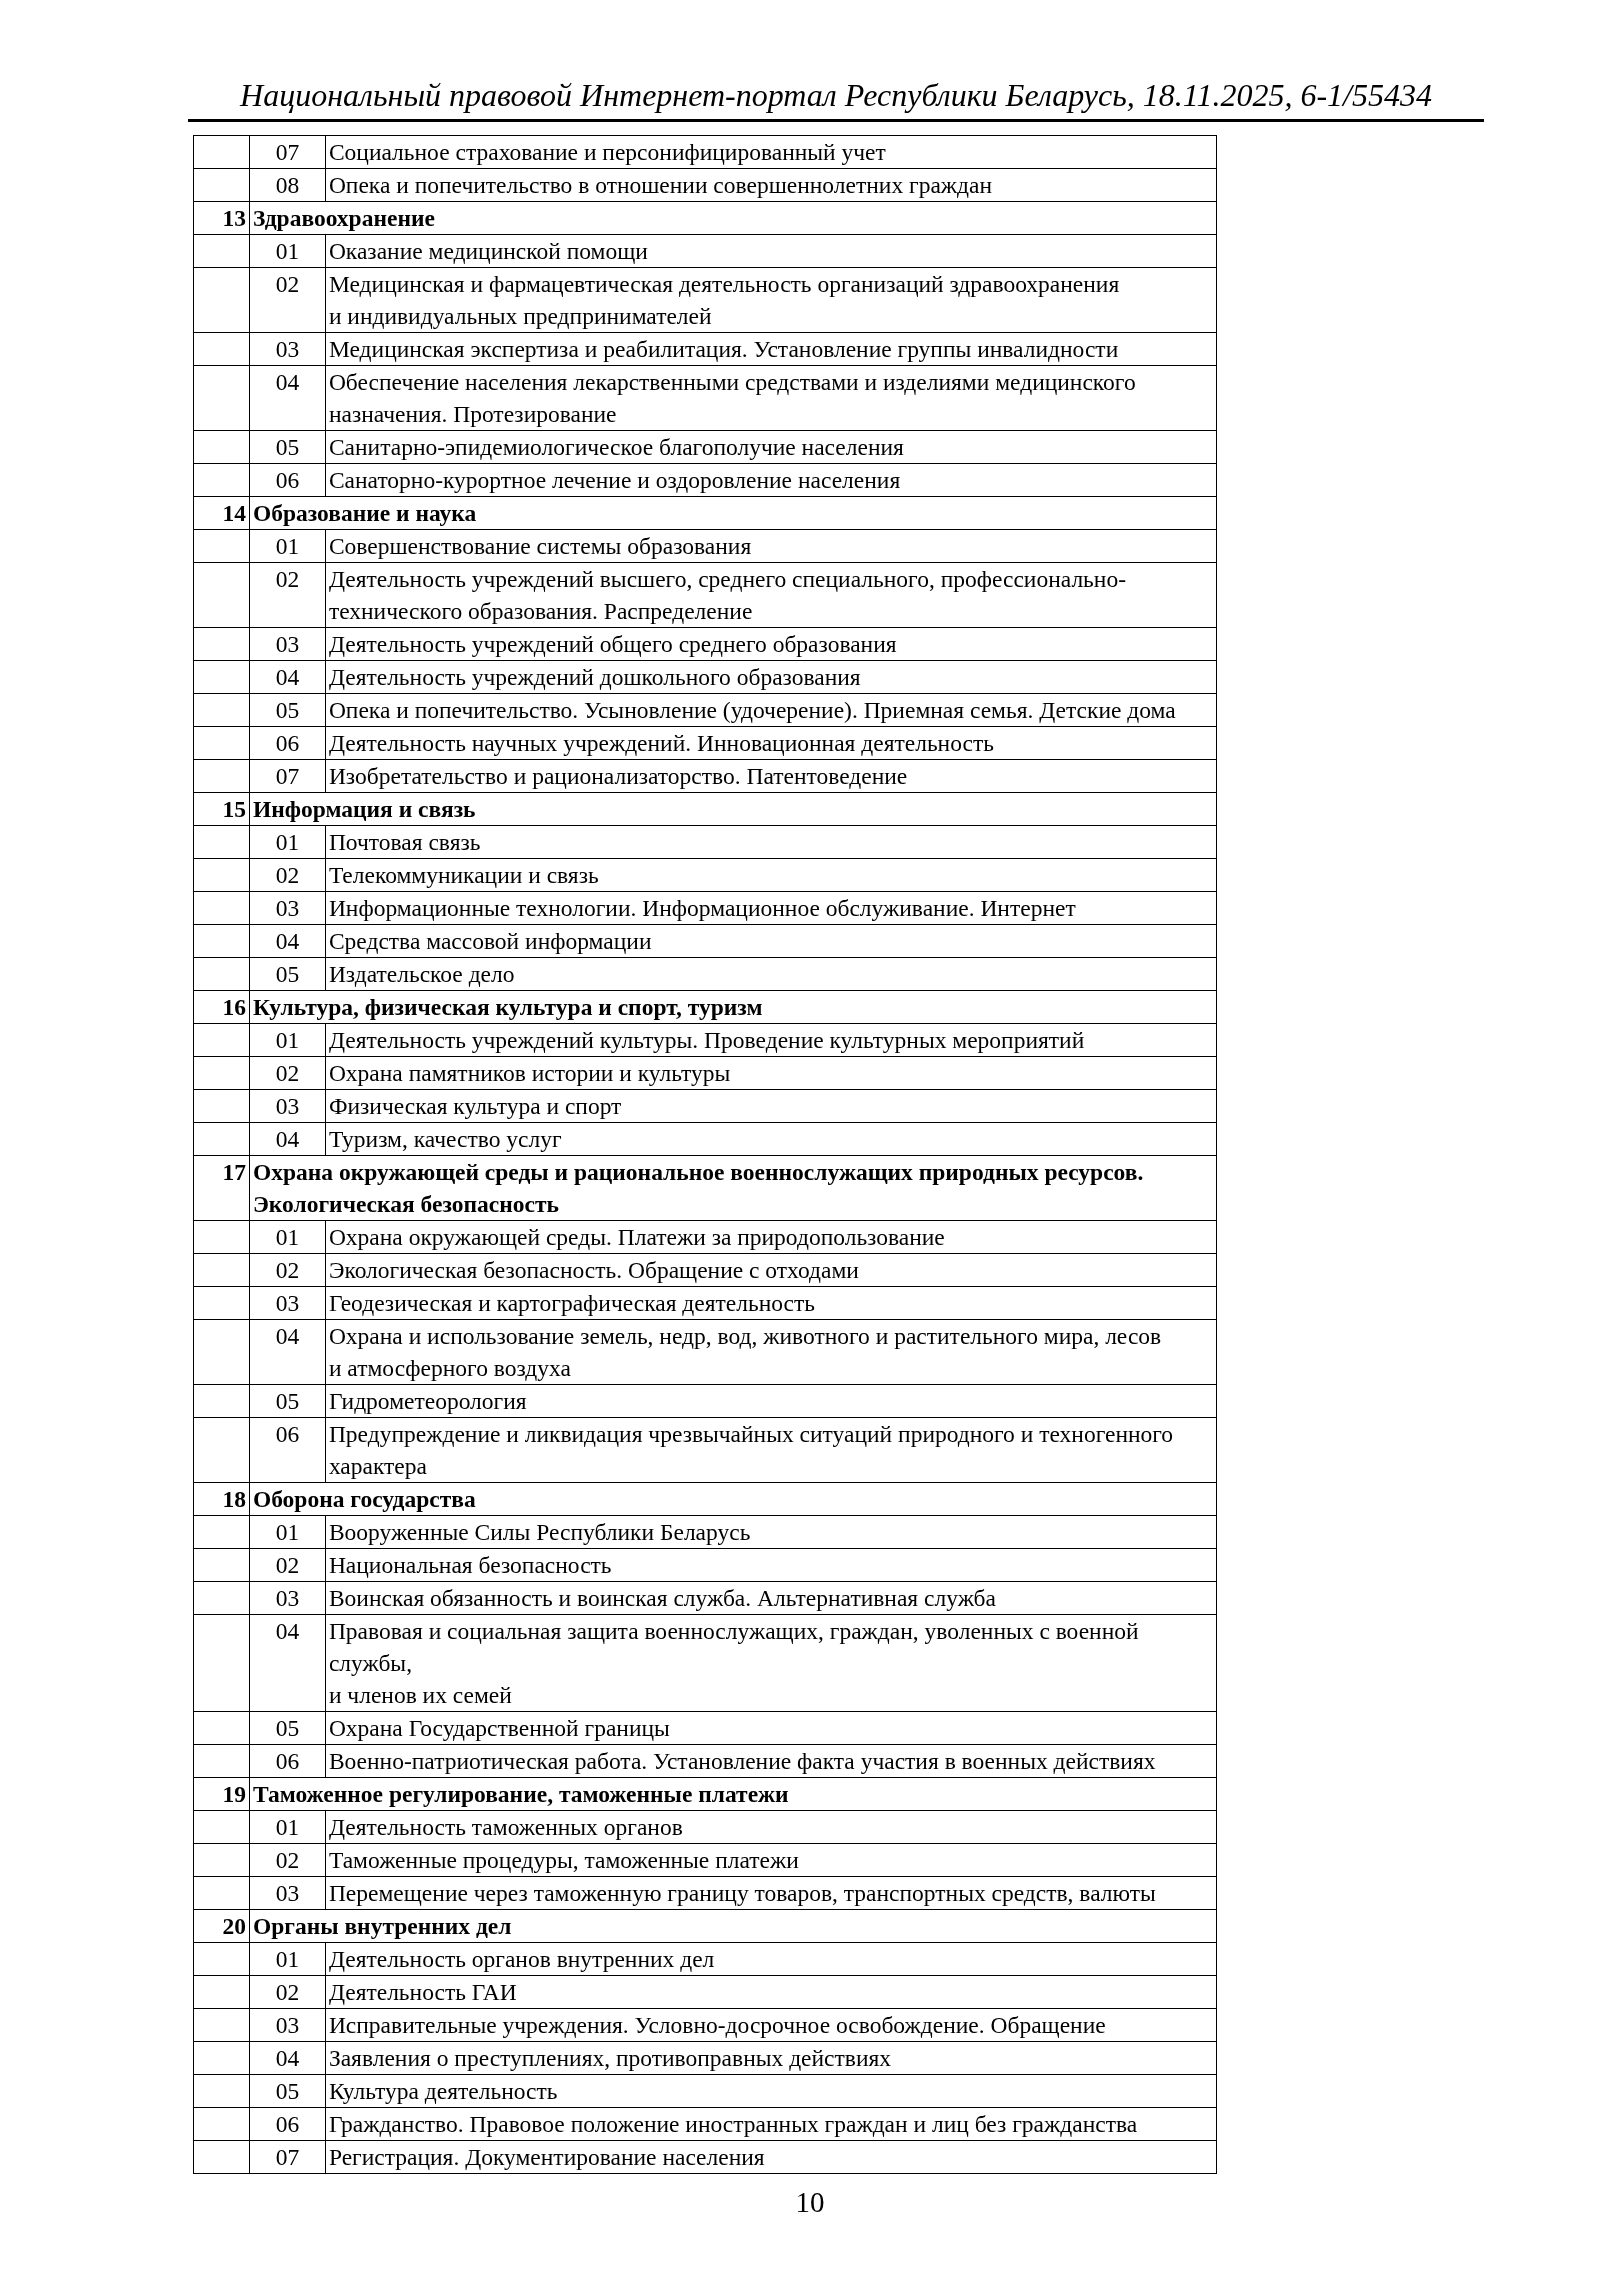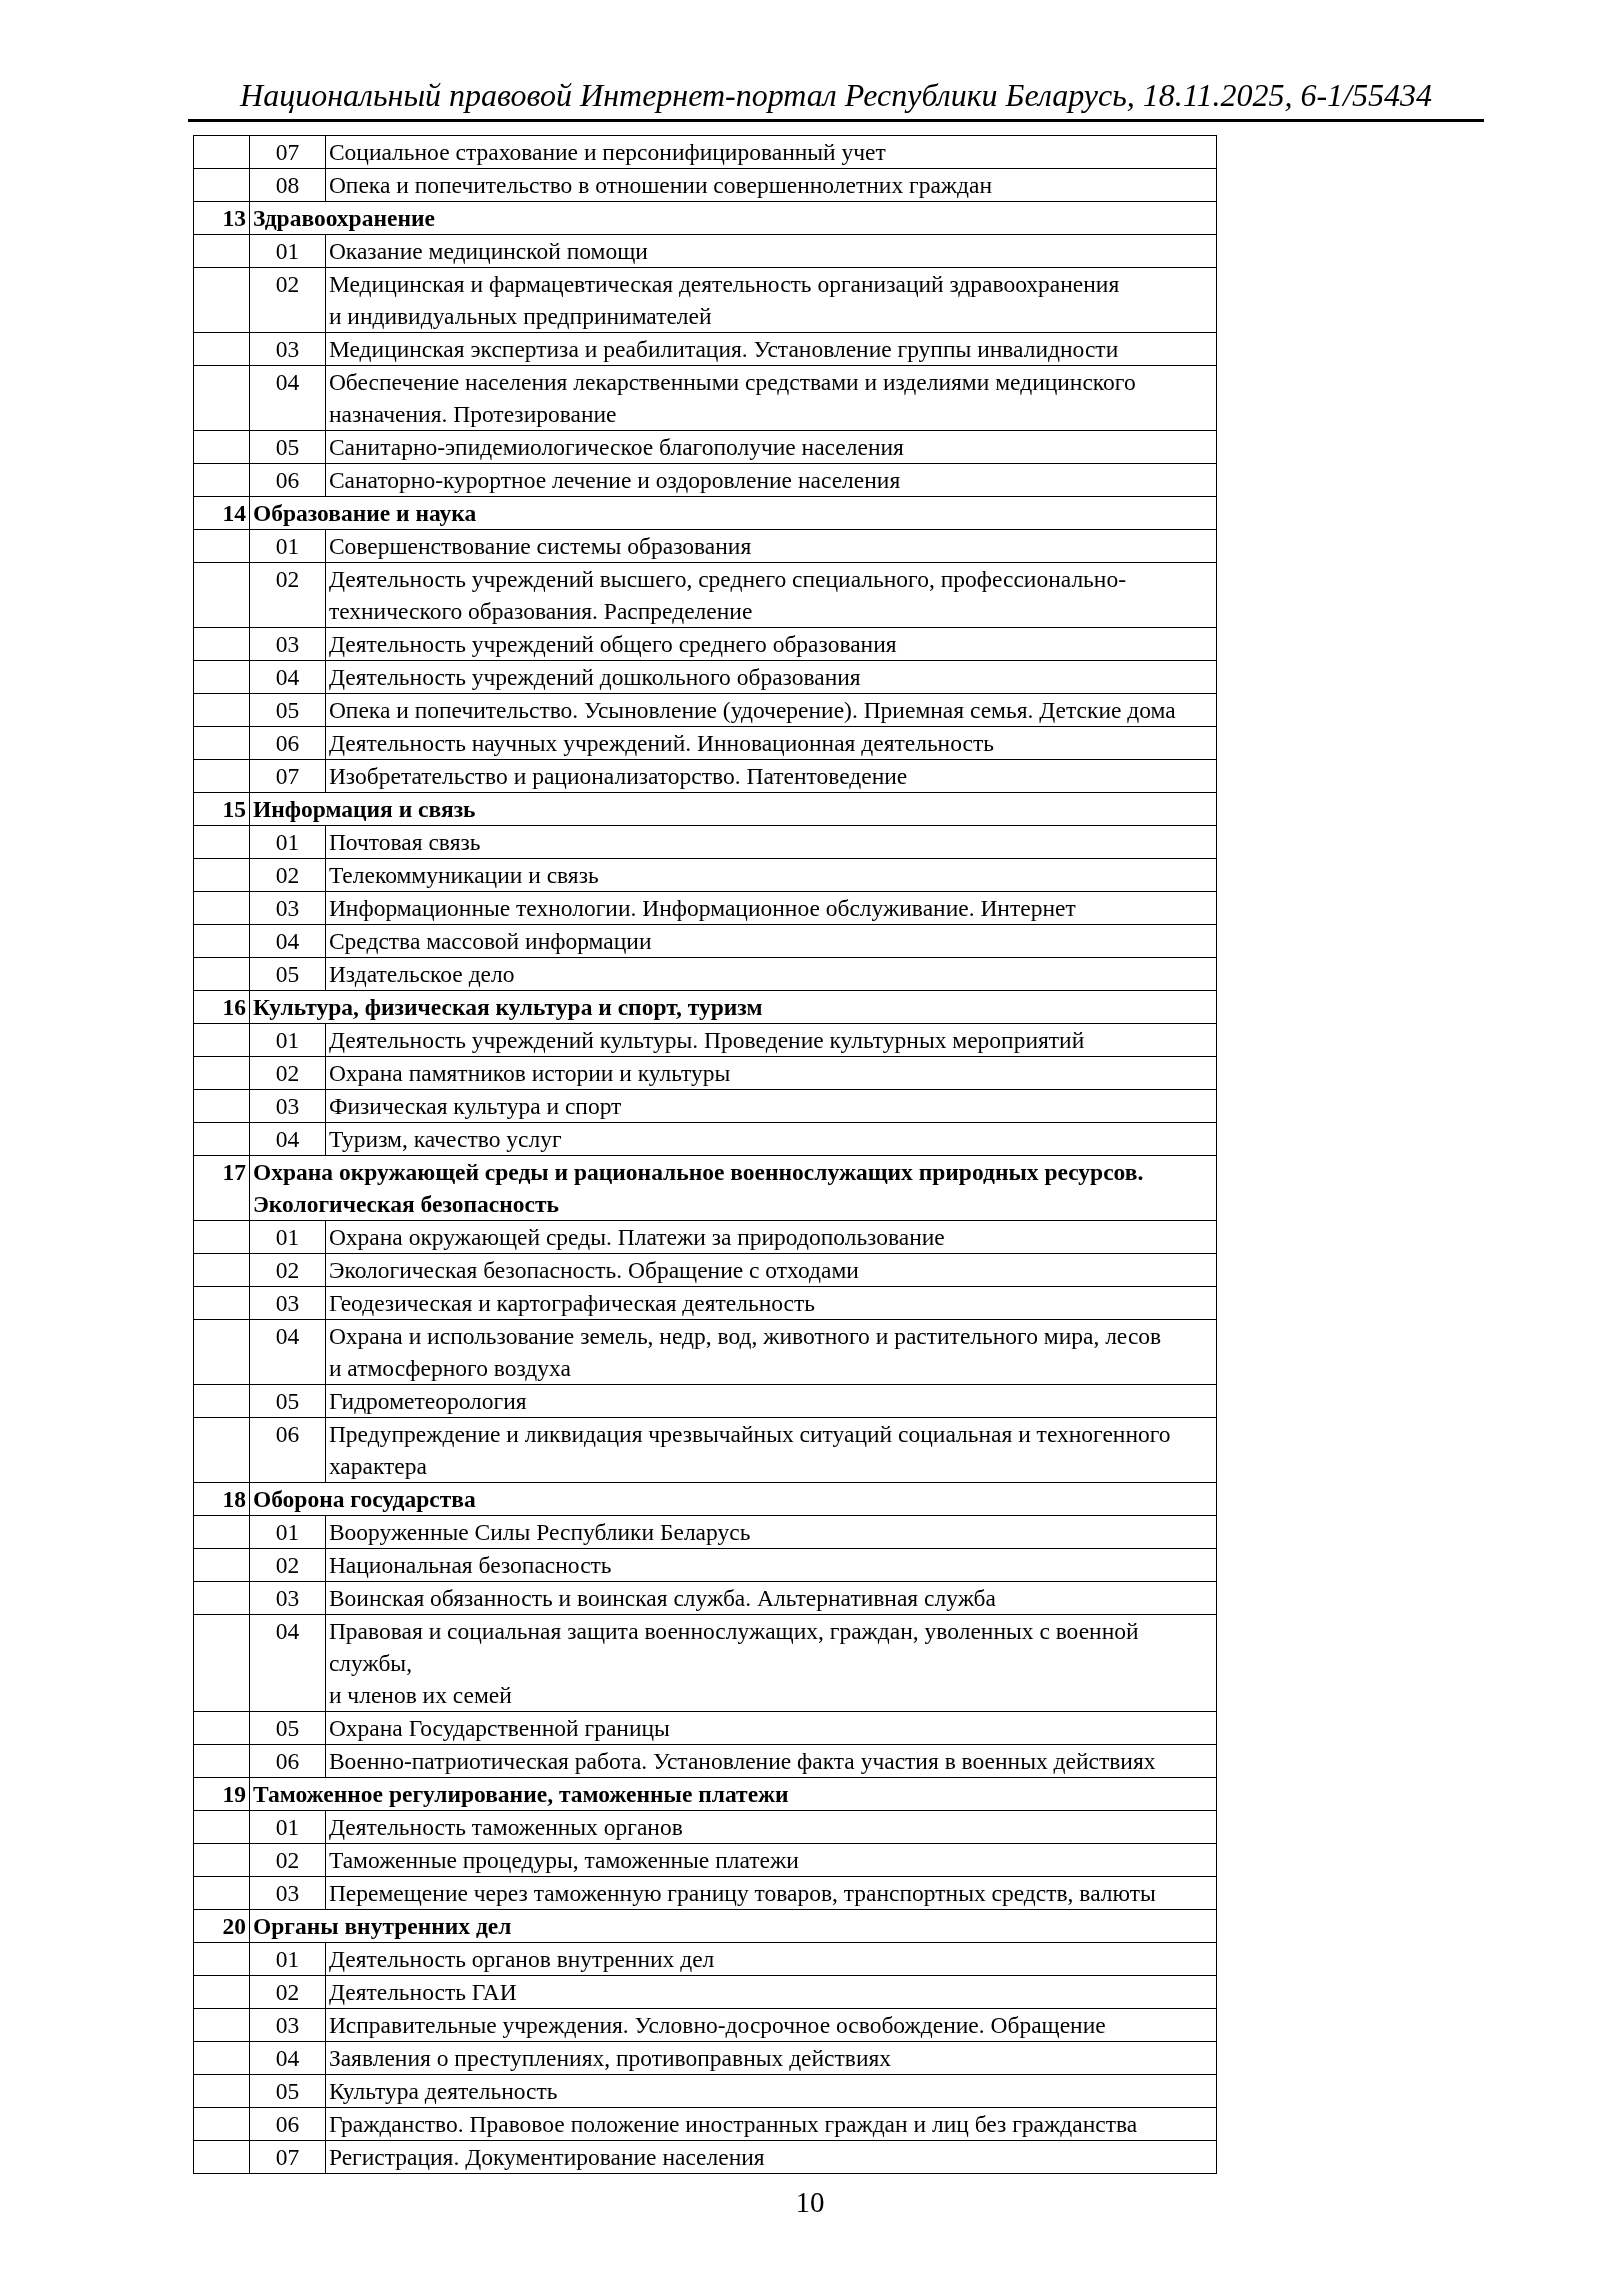--- a/index.html
+++ b/index.html
@@ -195,21 +195,21 @@
 и атмосферного воздуха</td>
       </tr>
       <tr>
         <td></td>
         <td class="sub-num">05</td>
         <td class="sub-text" style="white-space: pre-line;">Гидрометеорология</td>
       </tr>
       <tr>
         <td></td>
         <td class="sub-num">06</td>
-        <td class="sub-text" style="white-space: pre-line;">Предупреждение и ликвидация чрезвычайных ситуаций социальная и техногенного характера</td>
+        <td class="sub-text" style="white-space: pre-line;">Предупреждение и ликвидация чрезвычайных ситуаций природного и техногенного характера</td>
       </tr>
       <tr>
         <td class="sec-num">18</td>
         <td class="sec-title" colspan="2">Оборона государства</td>
       </tr>
       <tr>
         <td></td>
         <td class="sub-num">01</td>
         <td class="sub-text" style="white-space: pre-line;">Вооруженные Силы Республики Беларусь</td>
       </tr>

